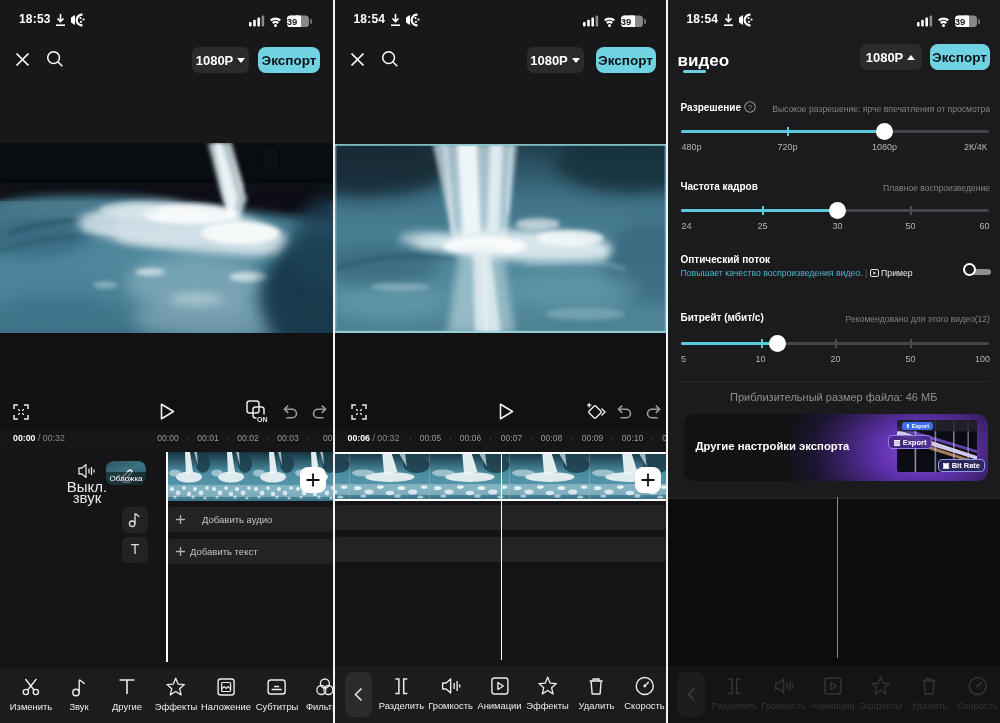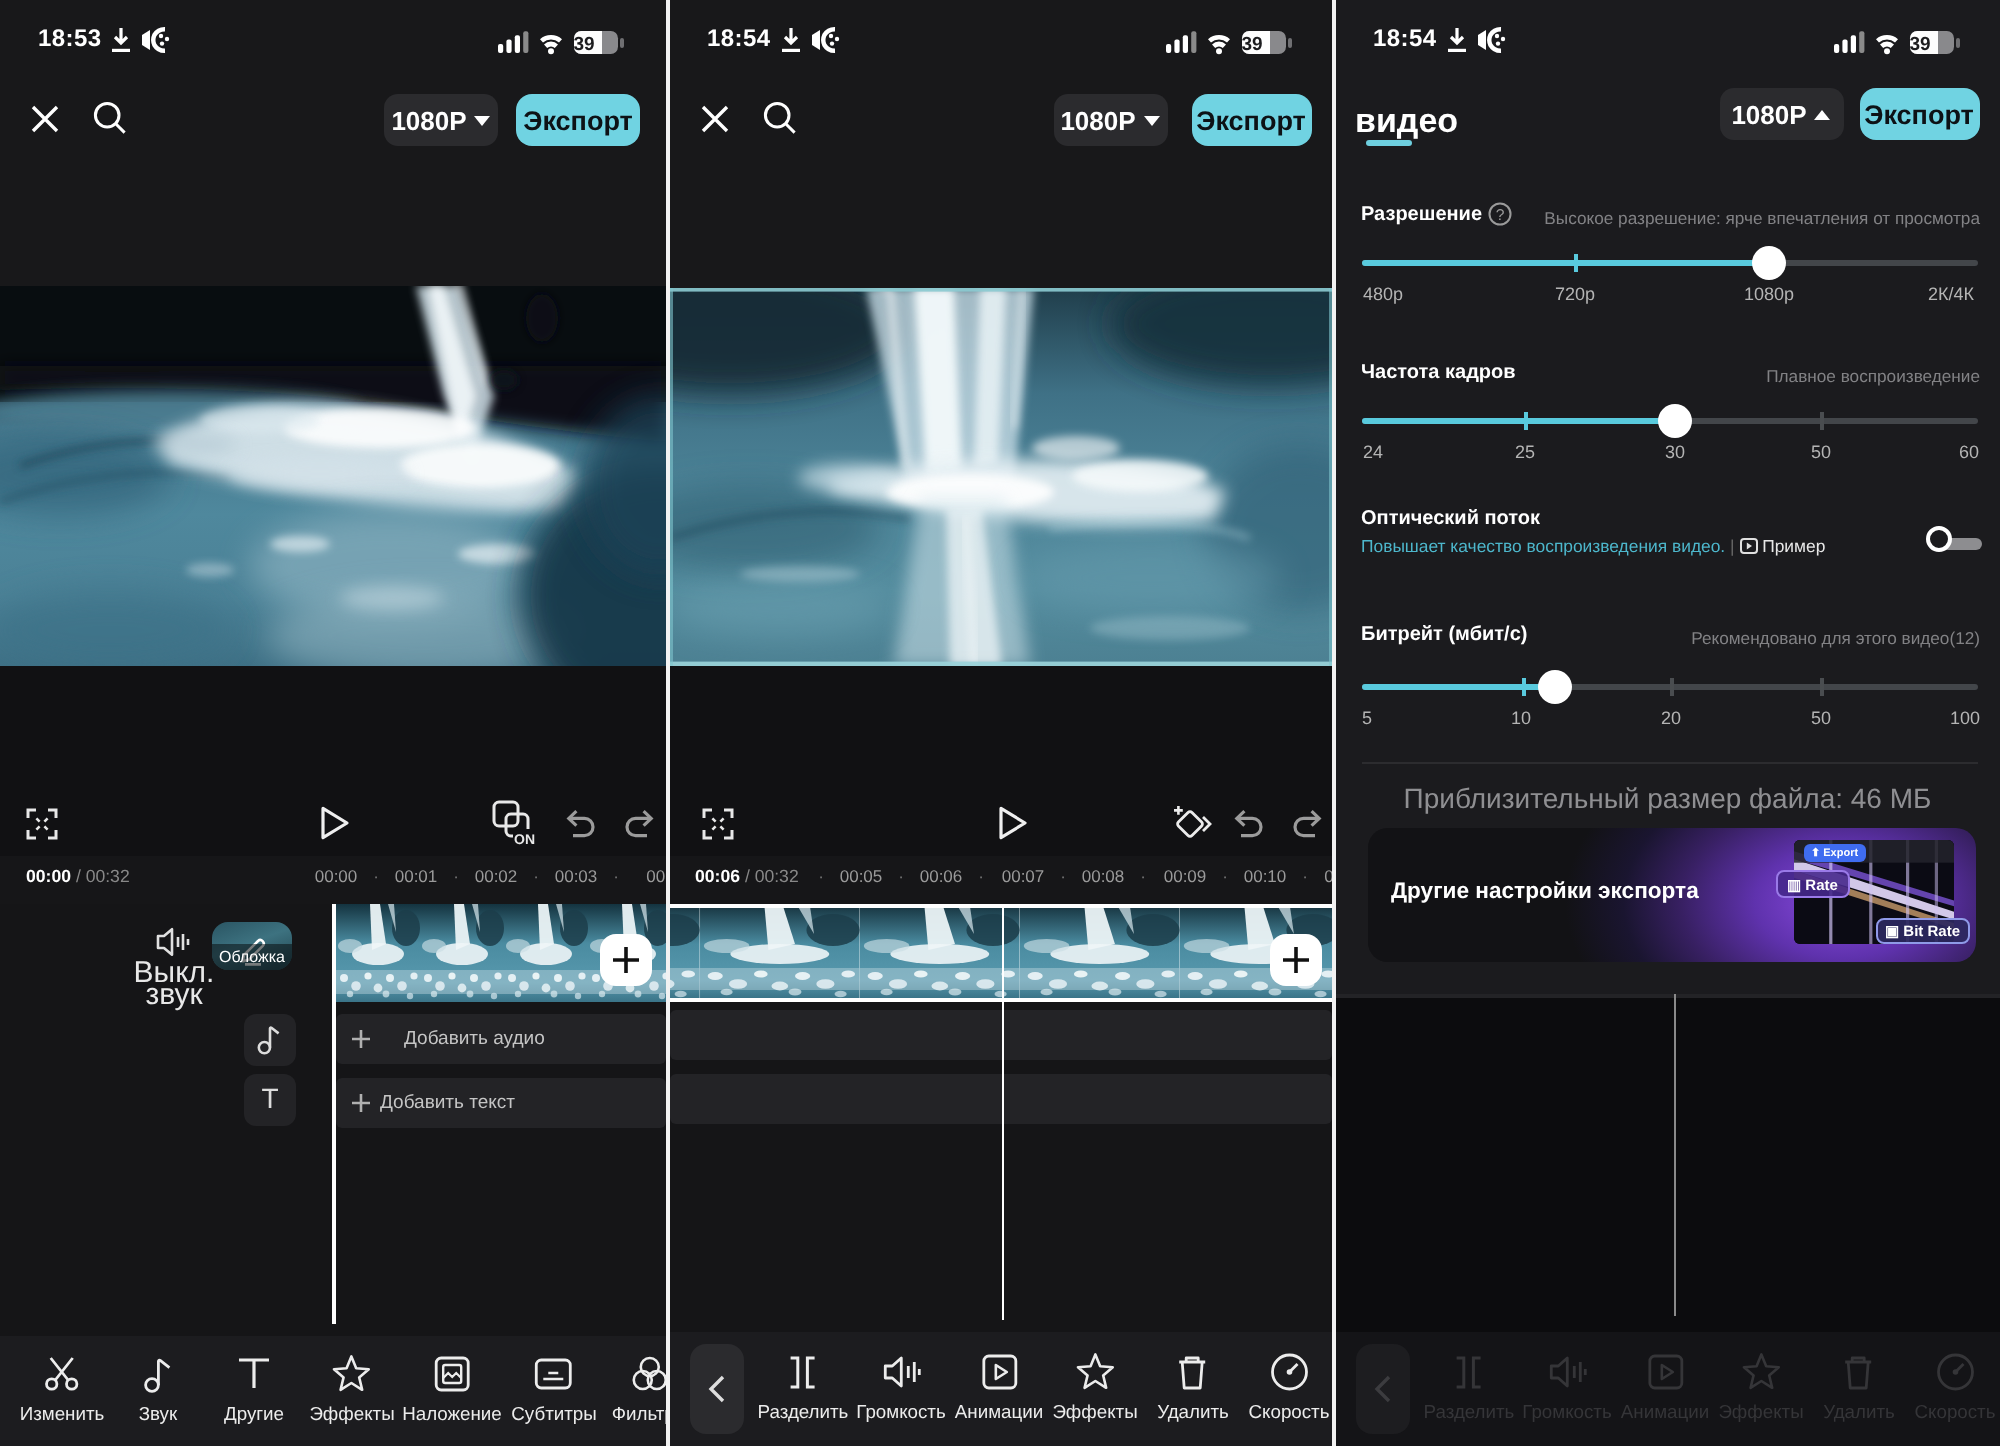--- a/index.html
+++ b/index.html
@@ -584,41 +584,41 @@
     <div class="tick" style="left:242px;top:338.5px;background:#4a4d50"></div>
     <div class="knob" style="left:101.5px;top:335px"></div>
   </div>
   <div class="slab" style="left:16px;top:354px">5</div>
   <div class="slab" style="left:93px;top:354px">10</div>
   <div class="slab" style="left:168px;top:354px">20</div>
   <div class="slab" style="left:243px;top:354px">50</div>
   <div class="slab" style="left:315px;top:354px">100</div>
 
   <div class="abs" style="left:13px;top:381px;width:308px;height:1px;background:#2c2c2f"></div>
-  <div class="abs" style="left:0;top:391px;width:100%;text-align:center;color:#8f8f92;font-size:14px">Приблизительный размер файла: 46 МБ</div>
+  <div class="abs" style="left:0;top:391px;width:100%;text-align:center;color:#8f8f92;font-size:11px">Приблизительный размер файла: 46 МБ</div>
 
   <div class="abs" style="left:16px;top:414px;width:304px;height:67px;border-radius:10px;overflow:hidden;background:#141416">
     <div class="abs" style="inset:0;background:radial-gradient(48% 140% at 78% 55%, #8a4be0 0%, #5f32ad 30%, #382063 55%, #1a1530 75%, #121215 95%)"></div>
     <div class="abs" style="left:12px;top:26px;color:#fff;font-size:11.3px;font-weight:bold">Другие настройки экспорта</div>
 
     <div class="abs" style="left:213px;top:6px;width:80px;height:52px;border-radius:3px;background:#0a0a12;overflow:hidden">
       <svg width="80" height="52" viewBox="0 0 100 55" preserveAspectRatio="none">
         <rect width="100" height="55" fill="#0b0b14"></rect>
         <path d="M0 10 L100 38 L100 42 L0 16 Z" fill="#e8ddff" opacity=".9"></path>
         <path d="M0 6 L100 32 L100 35 L0 10 Z" fill="#8a5cf0" opacity=".7"></path>
         <path d="M0 16 L100 44 L100 47 L0 20 Z" fill="#c89b6a" opacity=".8"></path>
         <rect x="22" y="0" width="2" height="55" fill="#cfc2f2" opacity=".7"></rect>
         <rect x="47" y="0" width="2" height="55" fill="#cfc2f2" opacity=".6"></rect>
         <rect x="70" y="0" width="2" height="55" fill="#cfc2f2" opacity=".6"></rect>
         <rect x="88" y="0" width="2" height="55" fill="#cfc2f2" opacity=".5"></rect>
         <rect x="0" y="0" width="100" height="12" fill="#23232b" opacity=".85"></rect>
       </svg>
       <div class="abs" style="left:5px;top:2px;padding:1px 4px;background:#3f6cf0;border-radius:3px;color:#fff;font-size:5.5px;font-weight:bold">⬆ Export</div>
     </div>
-    <div class="abs" style="left:204px;top:21px;padding:1.5px 5px;background:rgba(70,40,140,.9);border:1px solid #9a7ae8;border-radius:4px;color:#fff;font-size:7.5px;font-weight:bold;white-space:nowrap">▥ Rate</div>
+    <div class="abs" style="left:204px;top:21px;padding:1.5px 5px;background:rgba(70,40,140,.9);border:1px solid #9a7ae8;border-radius:4px;color:#fff;font-size:7.5px;font-weight:bold;white-space:nowrap">▥ Export</div>
     <div class="abs" style="left:254px;top:45px;padding:1px 4px;background:rgba(45,40,95,.92);border:1px solid #8f9ae8;border-radius:4px;color:#fff;font-size:7.5px;font-weight:bold;white-space:nowrap">▣ Bit Rate</div>
   </div>
 
   <div class="abs" style="left:0;top:497px;width:100%;height:169px;background:#0c0c0e"></div>
   <div class="abs" style="left:0;top:497px;width:100%;height:1.5px;background:#232326"></div>
   <div class="abs" style="left:169px;top:497px;width:1.5px;height:161px;background:#8a8a8a"></div>
 
   <div class="tb" style="height:57px;background:#141417">
     <div class="abs" style="left:10px;top:6px;width:27px;height:45px;background:#1d1d20;border-radius:8px">
       <svg style="position:absolute;left:9px;top:15px" width="9" height="15" viewBox="0 0 9 15">

